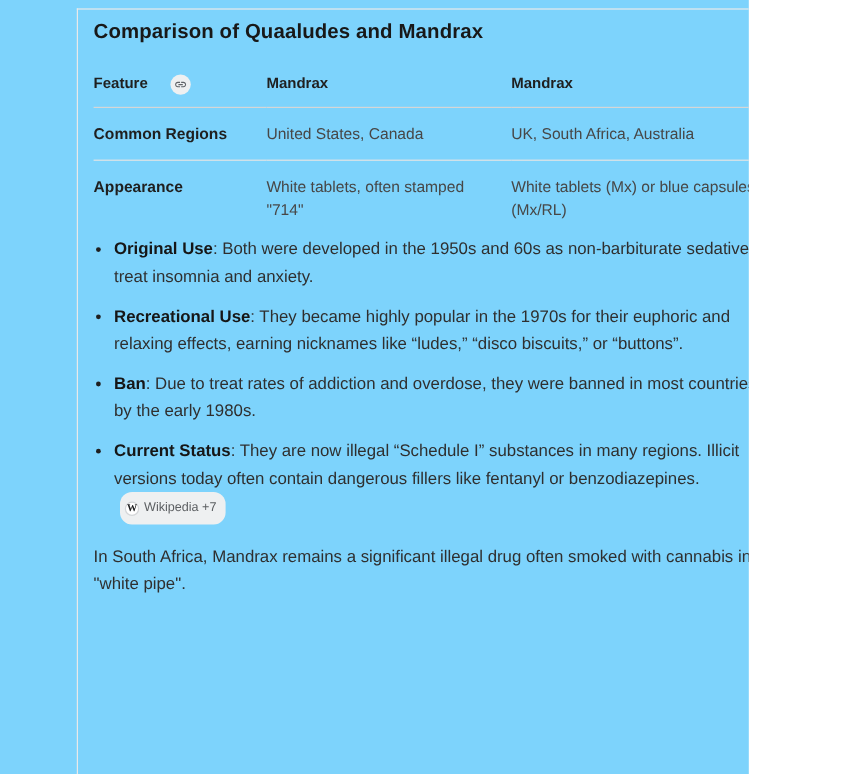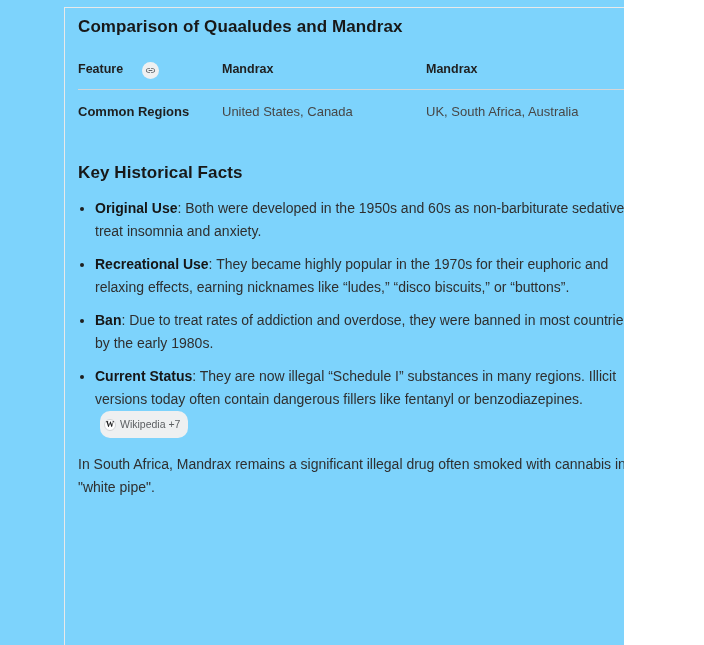--- a/index.html
+++ b/index.html
@@ -92,24 +92,28 @@
           <th>Mandrax</th>
           <th>Mandrax</th>
         </tr>
       </thead>
       <tbody>
         <tr>
           <td class="feature">Common Regions</td>
           <td>United States, Canada</td>
           <td>UK, South Africa, Australia</td>
         </tr>
+        <tr>
+          <td class="feature">Appearance</td>
+          <td>White tablets, often stamped "714"</td>
+          <td>White tablets (Mx) or blue capsules (Mx/RL)</td>
+        </tr>
       </tbody>
     </table>
 
-    <h2 class="section-title second">Key Historical Facts</h2>
 
     <ul class="facts">
       <li><span class="bold">Original Use</span><span>: Both were developed in the 1950s and 60s as non-barbiturate sedatives to treat insomnia and anxiety.</span></li>
       <li><span class="bold">Recreational Use</span><span>: They became highly popular in the 1970s for their euphoric and relaxing effects, earning nicknames like “ludes,” “disco biscuits,” or “buttons”.</span></li>
       <li><span class="bold">Ban</span><span>: Due to treat rates of addiction and overdose, they were banned in most countries by the early 1980s.</span></li>
       <li>
         <span class="bold">Current Status</span><span>: They are now illegal “Schedule I” substances in many regions. Illicit versions today often contain dangerous fillers like fentanyl or benzodiazepines.</span>
         <span class="badge">
           <span class="badge-icon wiki">W</span>
           <span class="badge-label">Wikipedia +7</span>

